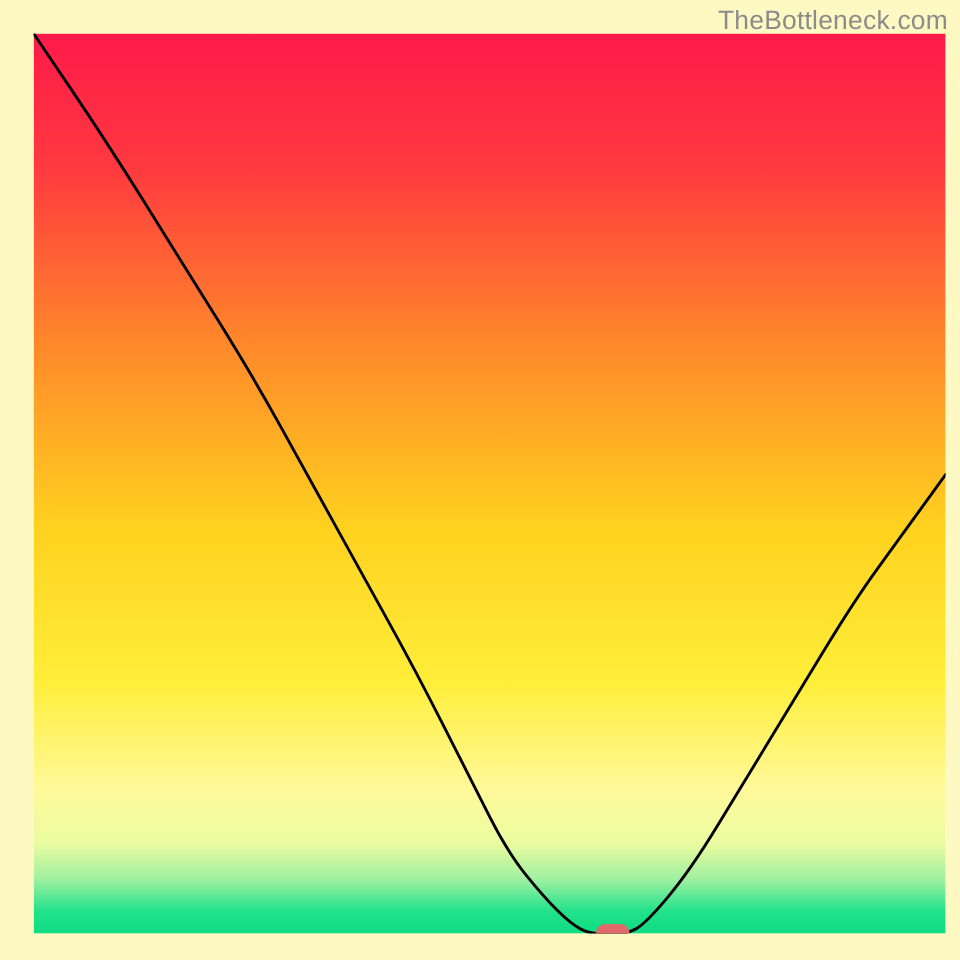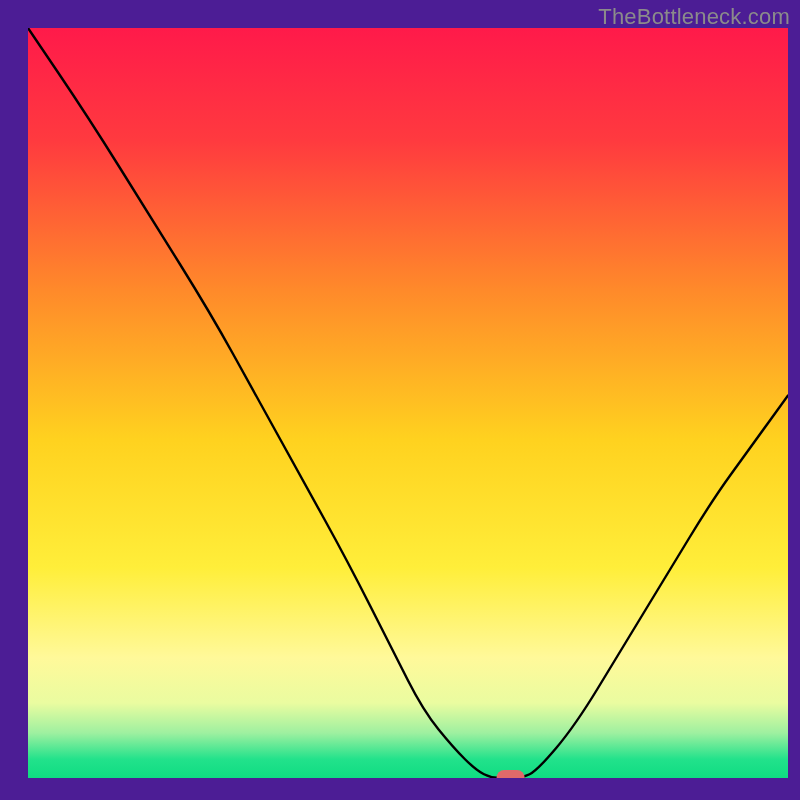--- a/index.html
+++ b/index.html
@@ -7,21 +7,21 @@
     padding: 0;
     width: 800px;
     height: 800px;
     background: #000;
     overflow: hidden;
   }
   .frame {
     position: relative;
     width: 800px;
     height: 800px;
-    background: #4c1d95;
+    background: #fef9c3;
   }
   .watermark {
     position: absolute;
     top: 4px;
     right: 10px;
     font-family: Arial, Helvetica, sans-serif;
     font-size: 22px;
     font-weight: 400;
     color: #8b8b8b;
     letter-spacing: 0.2px;

